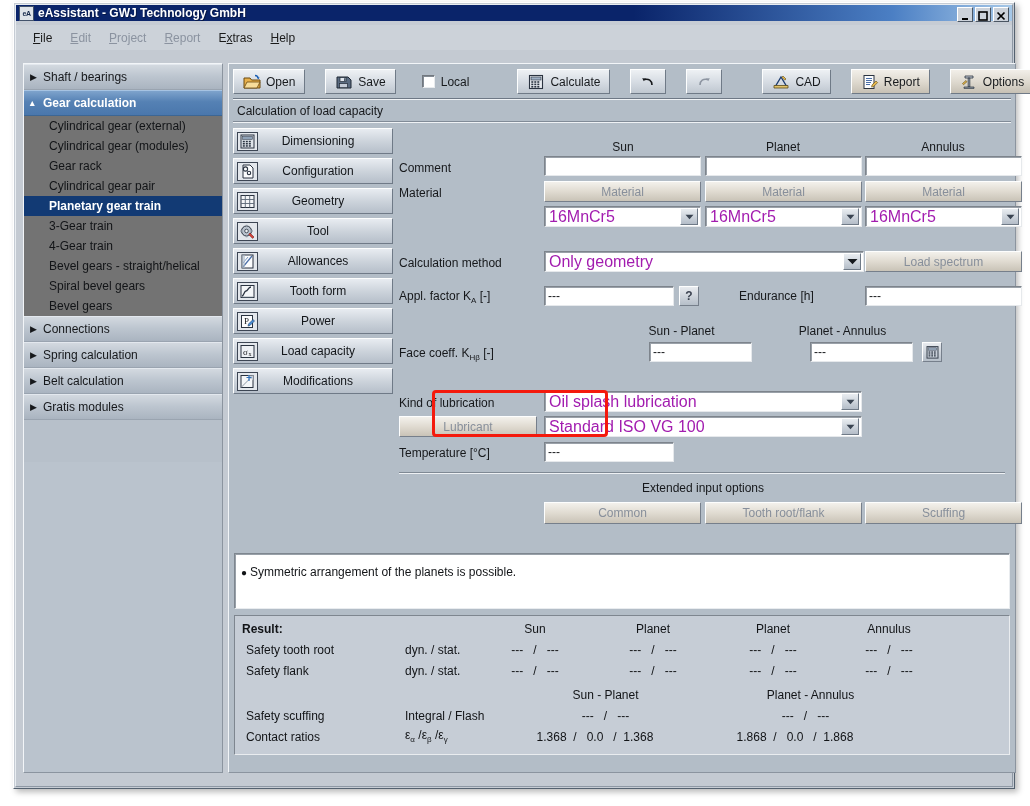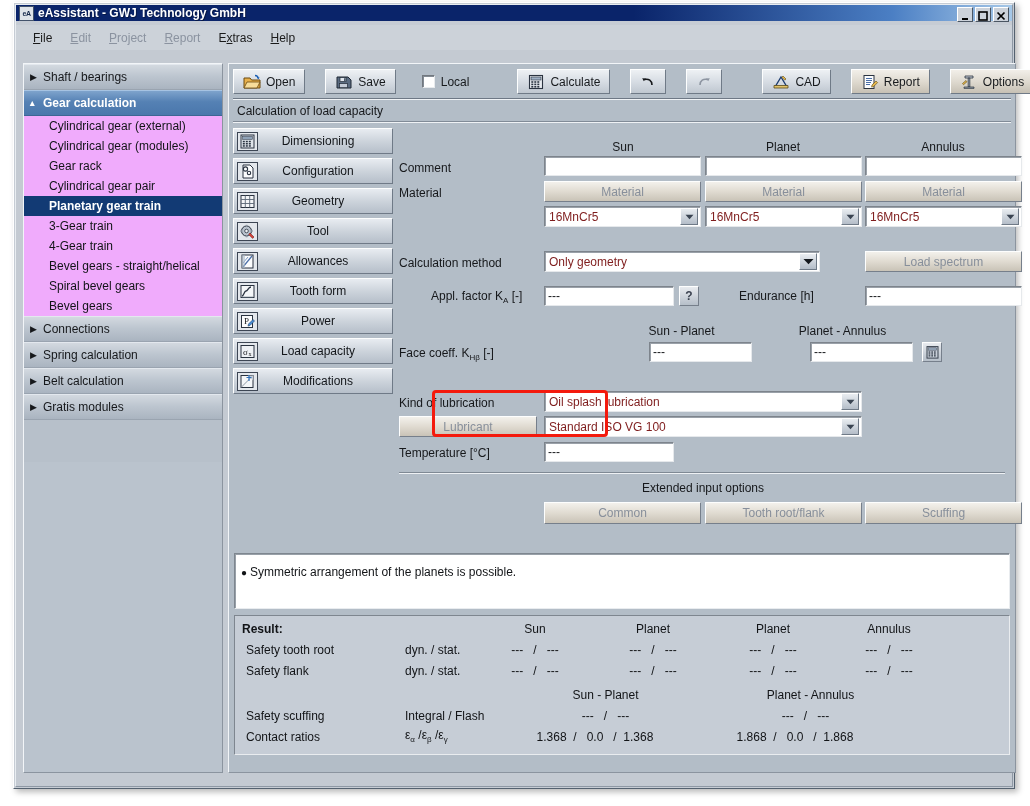--- a/index.html
+++ b/index.html
@@ -96,21 +96,21 @@
   }
   .sb-group.open {
     background: linear-gradient(to bottom, #7ea3cc 0%, #5581b4 45%, #4a77ac 100%);
     color: #ffffff; font-weight: bold;
     border-top-color: #a6c3e2; border-bottom-color: #3c6694;
   }
   .sb-arrow { width: 13px; display: inline-block; font-size: 9px; }
   .sb-child {
     height: 20px; display: flex; align-items: center;
     padding-left: 25px; font-size: 12px; color: #121417;
-    background: #f0abfc;
+    background: #737373;
   }
   .sb-child.sel {
     background: #123a74; color: #ffffff; font-weight: bold;
   }
   .sb-filler { background: #bac3cd; }
 
   
   .mainpanel {
     position: absolute; left: 212px; top: 13px;
     width: 788px; height: 710px;
@@ -196,21 +196,21 @@
     box-shadow: inset 1px 1px 0 #9aa1a9;
     font-size: 12px; color: #121417;
     padding: 2px 0 0 3px; overflow: hidden; white-space: nowrap;
   }
   .combo {
     position: absolute; height: 21px; background: #ffffff;
     border: 1px solid #7d848c;
     border-right-color: #e6e9ec; border-bottom-color: #e6e9ec;
     box-shadow: inset 1px 1px 0 #9aa1a9;
     display: flex; align-items: center;
-    font-size: 12px; color: #7f1d1d;
+    font-size: 16px; color: #a21caf;
   }
   .combo > .cv { flex: 1; padding-left: 4px; overflow: hidden; white-space: nowrap; }
   .combo-arrow {
     width: 18px; height: 17px; margin-right: 2px; flex: 0 0 auto;
     background: linear-gradient(to bottom, #e9edf1 0%, #ccd3db 55%, #b4bdc8 100%);
     border: 1px solid #ffffff;
     border-right-color: #6f7a87; border-bottom-color: #6f7a87;
     display: flex; align-items: center; justify-content: center;
   }
   .btn {
@@ -640,31 +640,31 @@
             <div class="combo" style="left:466px;top:78px;width:157px;">
               <span class="cv">16MnCr5</span>
               <span class="combo-arrow">
                   <svg width="9" height="6" viewBox="0 0 9 6">
                     <path d="M0.5 0.8h8L4.5 5.3z" fill="#3a4452"></path>
                   </svg>
                 </span>
             </div>
 
             <div class="flabel" style="left:0px;top:128px;">Calculation method</div>
-            <div class="combo" style="left:145px;top:123px;width:276px;gap:40px;">
+            <div class="combo" style="left:145px;top:123px;width:320px;gap:40px;">
               <span class="cv">Only geometry</span>
               <span class="combo-arrow">
                   <svg width="11" height="7" viewBox="0 0 11 7">
                     <path d="M0.5 1h10L5.5 6.3z" fill="#14181d"></path>
                   </svg>
                 </span>
             </div>
             <div class="btn" style="left:466px;top:123px;width:157px;">Load spectrum</div>
 
-            <div class="flabel" style="left:0px;top:161px;margin-left:32px;">
+            <div class="flabel" style="left:0px;top:161px;">
               <span>Appl. factor K</span><span class="sub">A</span><span> [-]</span>
             </div>
             <div class="tf" style="left:145px;top:158px;width:130px;">---</div>
             <div class="sqbtn" style="left:280px;top:158px;">?</div>
             <div class="flabel" style="left:340px;top:161px;">Endurance [h]</div>
             <div class="tf" style="left:466px;top:158px;width:157px;">---</div>
 
             <div class="fhead" style="left:205px;top:196px;width:155px;">Sun - Planet</div>
             <div class="fhead" style="left:366px;top:196px;width:155px;">Planet - Annulus</div>
 

